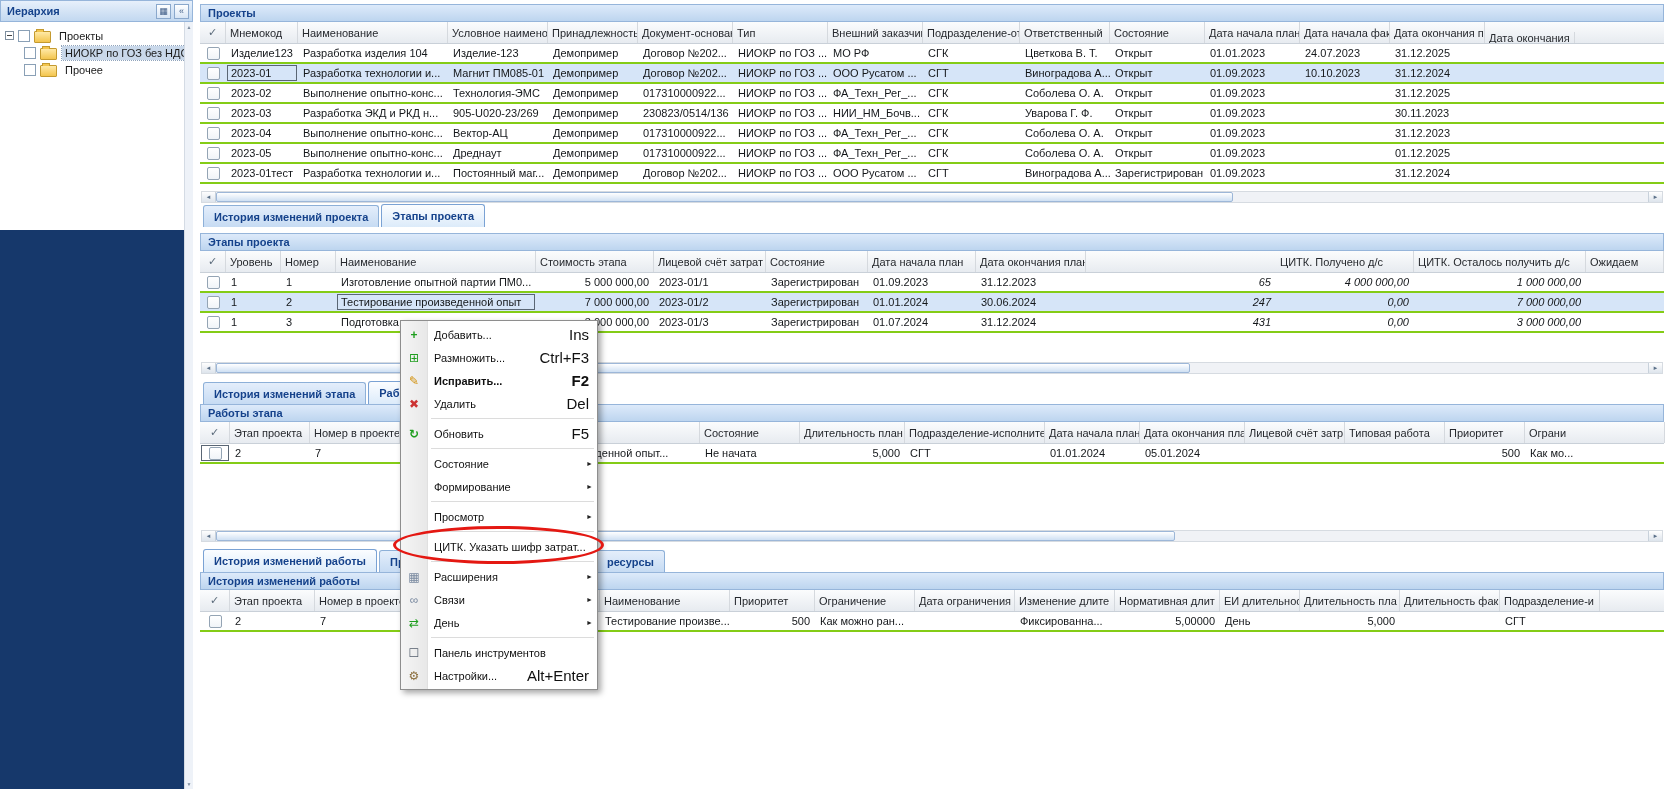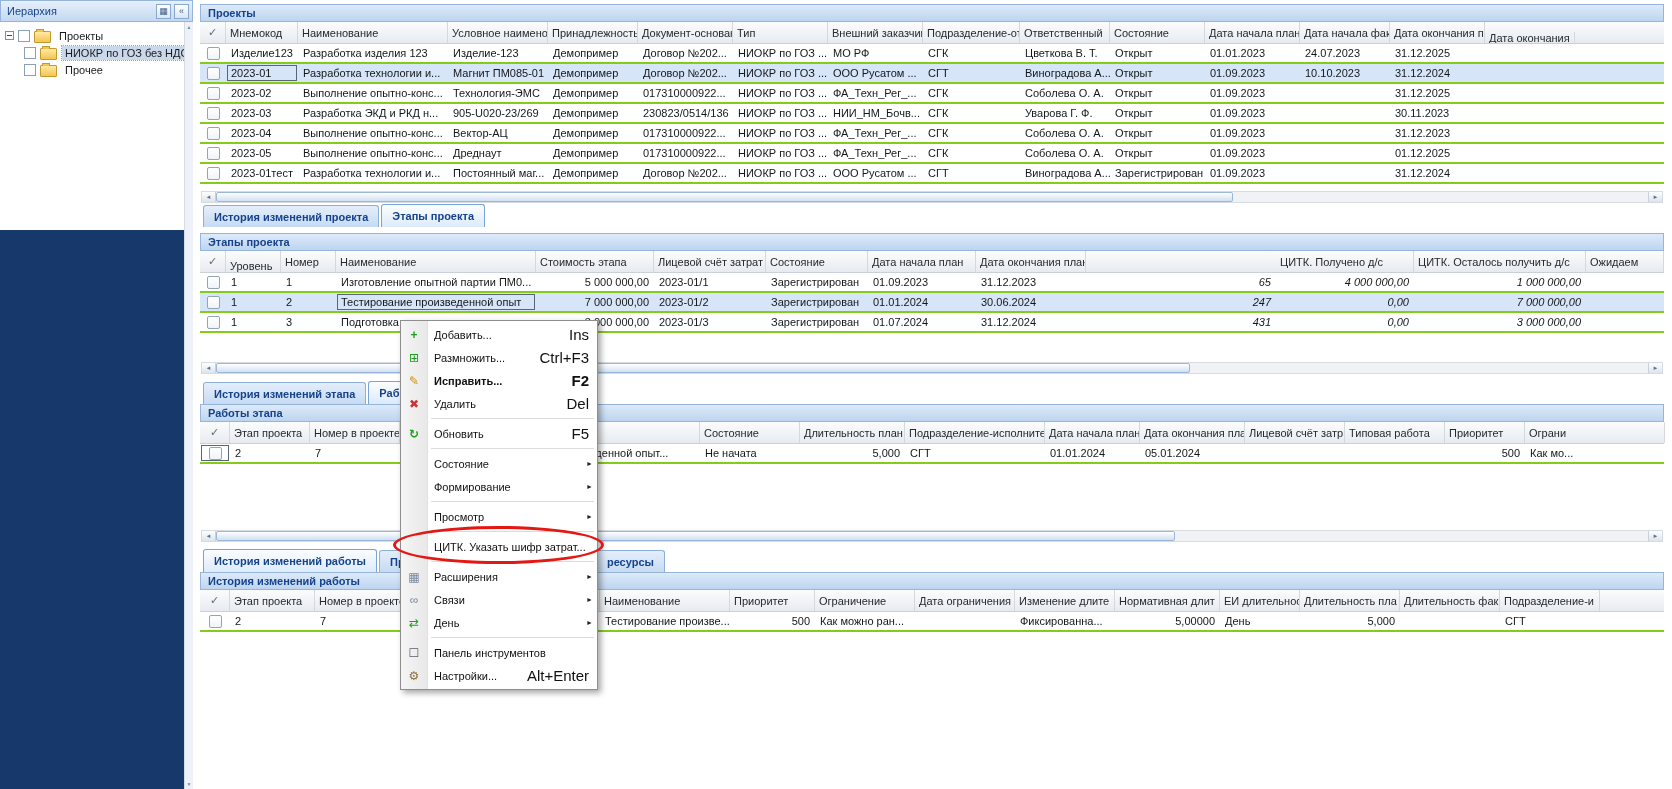--- a/index.html
+++ b/index.html
@@ -5,21 +5,21 @@
   html,body { margin:0; padding:0; }
   body {
     width:1672px; height:789px; position:relative; overflow:hidden;
     background:#ffffff;
     font-family:"Liberation Sans","DejaVu Sans",sans-serif;
   }
   
   .sb-header { position:absolute; left:0; top:0; width:193px; height:22px; box-sizing:border-box;
     background:linear-gradient(#e7f0fb,#c2d8f0); border:1px solid #96b5da;
     display:flex; align-items:center; z-index:5; }
-  .sb-title { flex:1; font-size:11px; font-weight:normal; color:#15428b; padding-left:6px; white-space:nowrap; }
+  .sb-title { flex:1; font-size:11px; font-weight:bold; color:#15428b; padding-left:6px; white-space:nowrap; }
   .sb-btn { width:15px; height:15px; box-sizing:border-box; margin-right:3px; flex:none;
     border:1px solid #8aa8cc; background:linear-gradient(#ffffff,#d7e5f5);
     font-size:9px; color:#44618a; display:flex; align-items:center; justify-content:center; }
   .tree-area { position:absolute; left:0; top:22px; width:184px; height:208px; background:#fff; padding-top:5px; box-sizing:border-box; }
   .sb-dark { position:absolute; left:0; top:230px; width:184px; height:559px; background:#16386b; }
   .sb-vscroll { position:absolute; left:184px; top:22px; width:9px; height:767px; box-sizing:border-box;
     background:#eef2f8; border-left:1px solid #d4dbe4; }
   .sb-vscroll .va { position:absolute; left:0; right:0; height:10px; font-size:5px; color:#7a8a9c; text-align:center; line-height:10px; }
   .tree-row { height:17px; display:flex; align-items:center; font-size:11px; color:#1a1a1a; padding-left:5px; }
   .tree-row.child { padding-left:24px; }
@@ -168,21 +168,21 @@
         </div>
         <div class="gh" style="width: 90px; margin-top: 10px;">
           <span>Дата окончания</span>
         </div>
       </div>
       <div class="grid-row">
         <div class="gc cbc" style="width: 26px;">
           <span class="rowcb"></span>
         </div>
         <div class="gc" style="width: 72px;">Изделие123</div>
-        <div class="gc" style="width: 150px;">Разработка изделия 123</div>
+        <div class="gc" style="width: 150px;">Разработка изделия 104</div>
         <div class="gc" style="width: 100px;">Изделие-123</div>
         <div class="gc" style="width: 90px;">Демопример</div>
         <div class="gc" style="width: 95px;">Договор №202...</div>
         <div class="gc" style="width: 95px;">НИОКР по ГОЗ ...</div>
         <div class="gc" style="width: 95px;">МО РФ</div>
         <div class="gc" style="width: 97px;">СГК</div>
         <div class="gc" style="width: 90px;">Цветкова В. Т.</div>
         <div class="gc" style="width: 95px;">Открыт</div>
         <div class="gc" style="width: 95px;">01.01.2023</div>
         <div class="gc" style="width: 90px;">24.07.2023</div>
@@ -324,21 +324,21 @@
 
 <div class="panel" id="panel-stages">
   <div class="sec-title">
     <span>Этапы проекта</span>
   </div>
   <div id="grid-stages">
       <div class="grid-head">
         <div class="gh ghc" style="width: 26px;">
           <span>✓</span>
         </div>
-        <div class="gh" style="width: 55px; align-items: flex-end;">
+        <div class="gh" style="width: 55px;">
           <span>Уровень</span>
         </div>
         <div class="gh" style="width: 55px;">
           <span>Номер</span>
         </div>
         <div class="gh" style="width: 200px;">
           <span>Наименование</span>
         </div>
         <div class="gh" style="width: 118px;">
           <span>Стоимость этапа</span>

